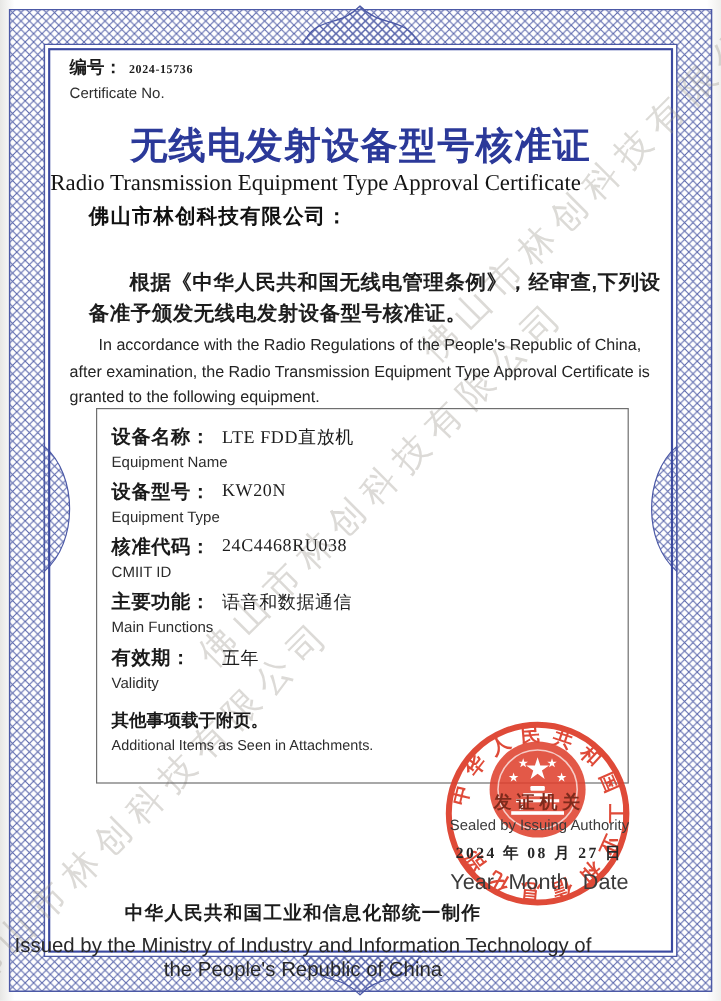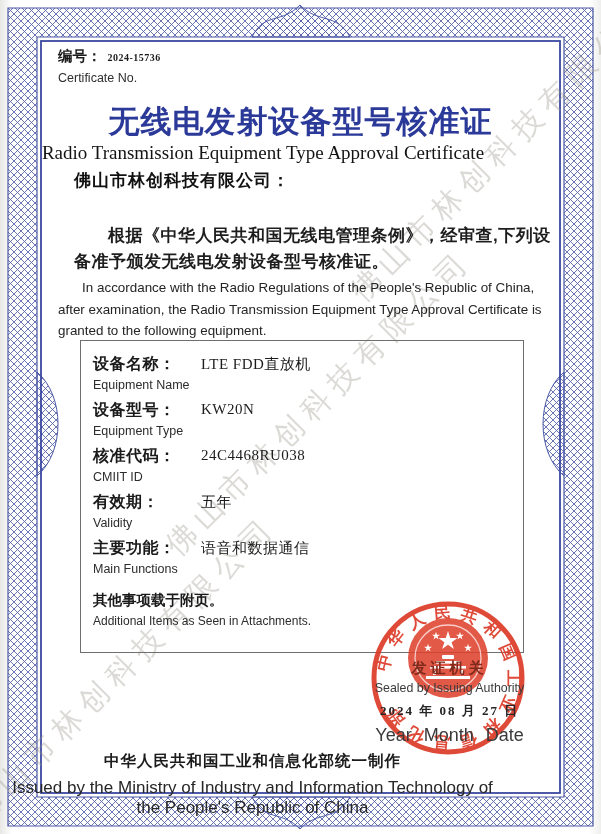--- a/index.html
+++ b/index.html
@@ -53,21 +53,21 @@
   .body-en{
     position:absolute;left:58px;top:277px;width:488px;margin:0;
     font-size:13.4px;line-height:1.62;color:#242424;text-indent:1.8em;
   }
 
   .equip-box{
     position:absolute;left:80px;top:340px;width:444px;height:313px;
     border:1px solid #6f6f6f;box-sizing:border-box;
     padding:13px 10px 0 12px;background:transparent;
   }
-  .erow{display:grid;grid-template-columns:92px auto;column-gap:16px;margin-bottom:8px;}
+  .erow{display:grid;grid-template-columns:92px auto;column-gap:0;margin-bottom:8px;}
   .erow .lc{font-size:16px;font-weight:700;color:#1a1a1a;letter-spacing:.5px;}
   .erow .val{font-family:"Liberation Serif","DejaVu Serif",serif;font-size:15px;color:#1c1c1c;padding-top:1px;letter-spacing:.5px;}
   .erow .le{grid-column:1/3;font-size:12.5px;color:#2c2c2c;margin-top:3px;}
   .note{margin-top:15px;}
   .note .nc{font-size:14.5px;font-weight:700;color:#1a1a1a;}
   .note .ne{font-size:12px;color:#2c2c2c;margin-top:4px;}
 
   .seal-wrap{position:absolute;left:364px;top:594px;width:168px;height:168px;opacity:.92;}
   .seal-text{
     position:absolute;left:352px;top:659px;width:195px;text-align:center;z-index:4;
@@ -141,29 +141,29 @@
         <div class="le">Equipment Type</div>
       </div>
 
       <div class="erow">
         <div class="lc">核准代码：</div>
         <div class="val">24C4468RU038</div>
         <div class="le">CMIIT ID</div>
       </div>
 
       <div class="erow">
+        <div class="lc">主要功能：</div>
+        <div class="val">语音和数据通信</div>
+        <div class="le">Main Functions</div>
+      </div>
+
+      <div class="erow">
         <div class="lc">有效期：</div>
         <div class="val">五年</div>
         <div class="le">Validity</div>
-      </div>
-
-      <div class="erow">
-        <div class="lc">主要功能：</div>
-        <div class="val">语音和数据通信</div>
-        <div class="le">Main Functions</div>
       </div>
 
       <div class="note">
         <div class="nc">其他事项载于附页。</div>
         <div class="ne">Additional Items as Seen in Attachments.</div>
       </div>
     </div>
 
     <div class="seal-wrap">
       <svg width="168" height="168" viewBox="364 594 168 168">

